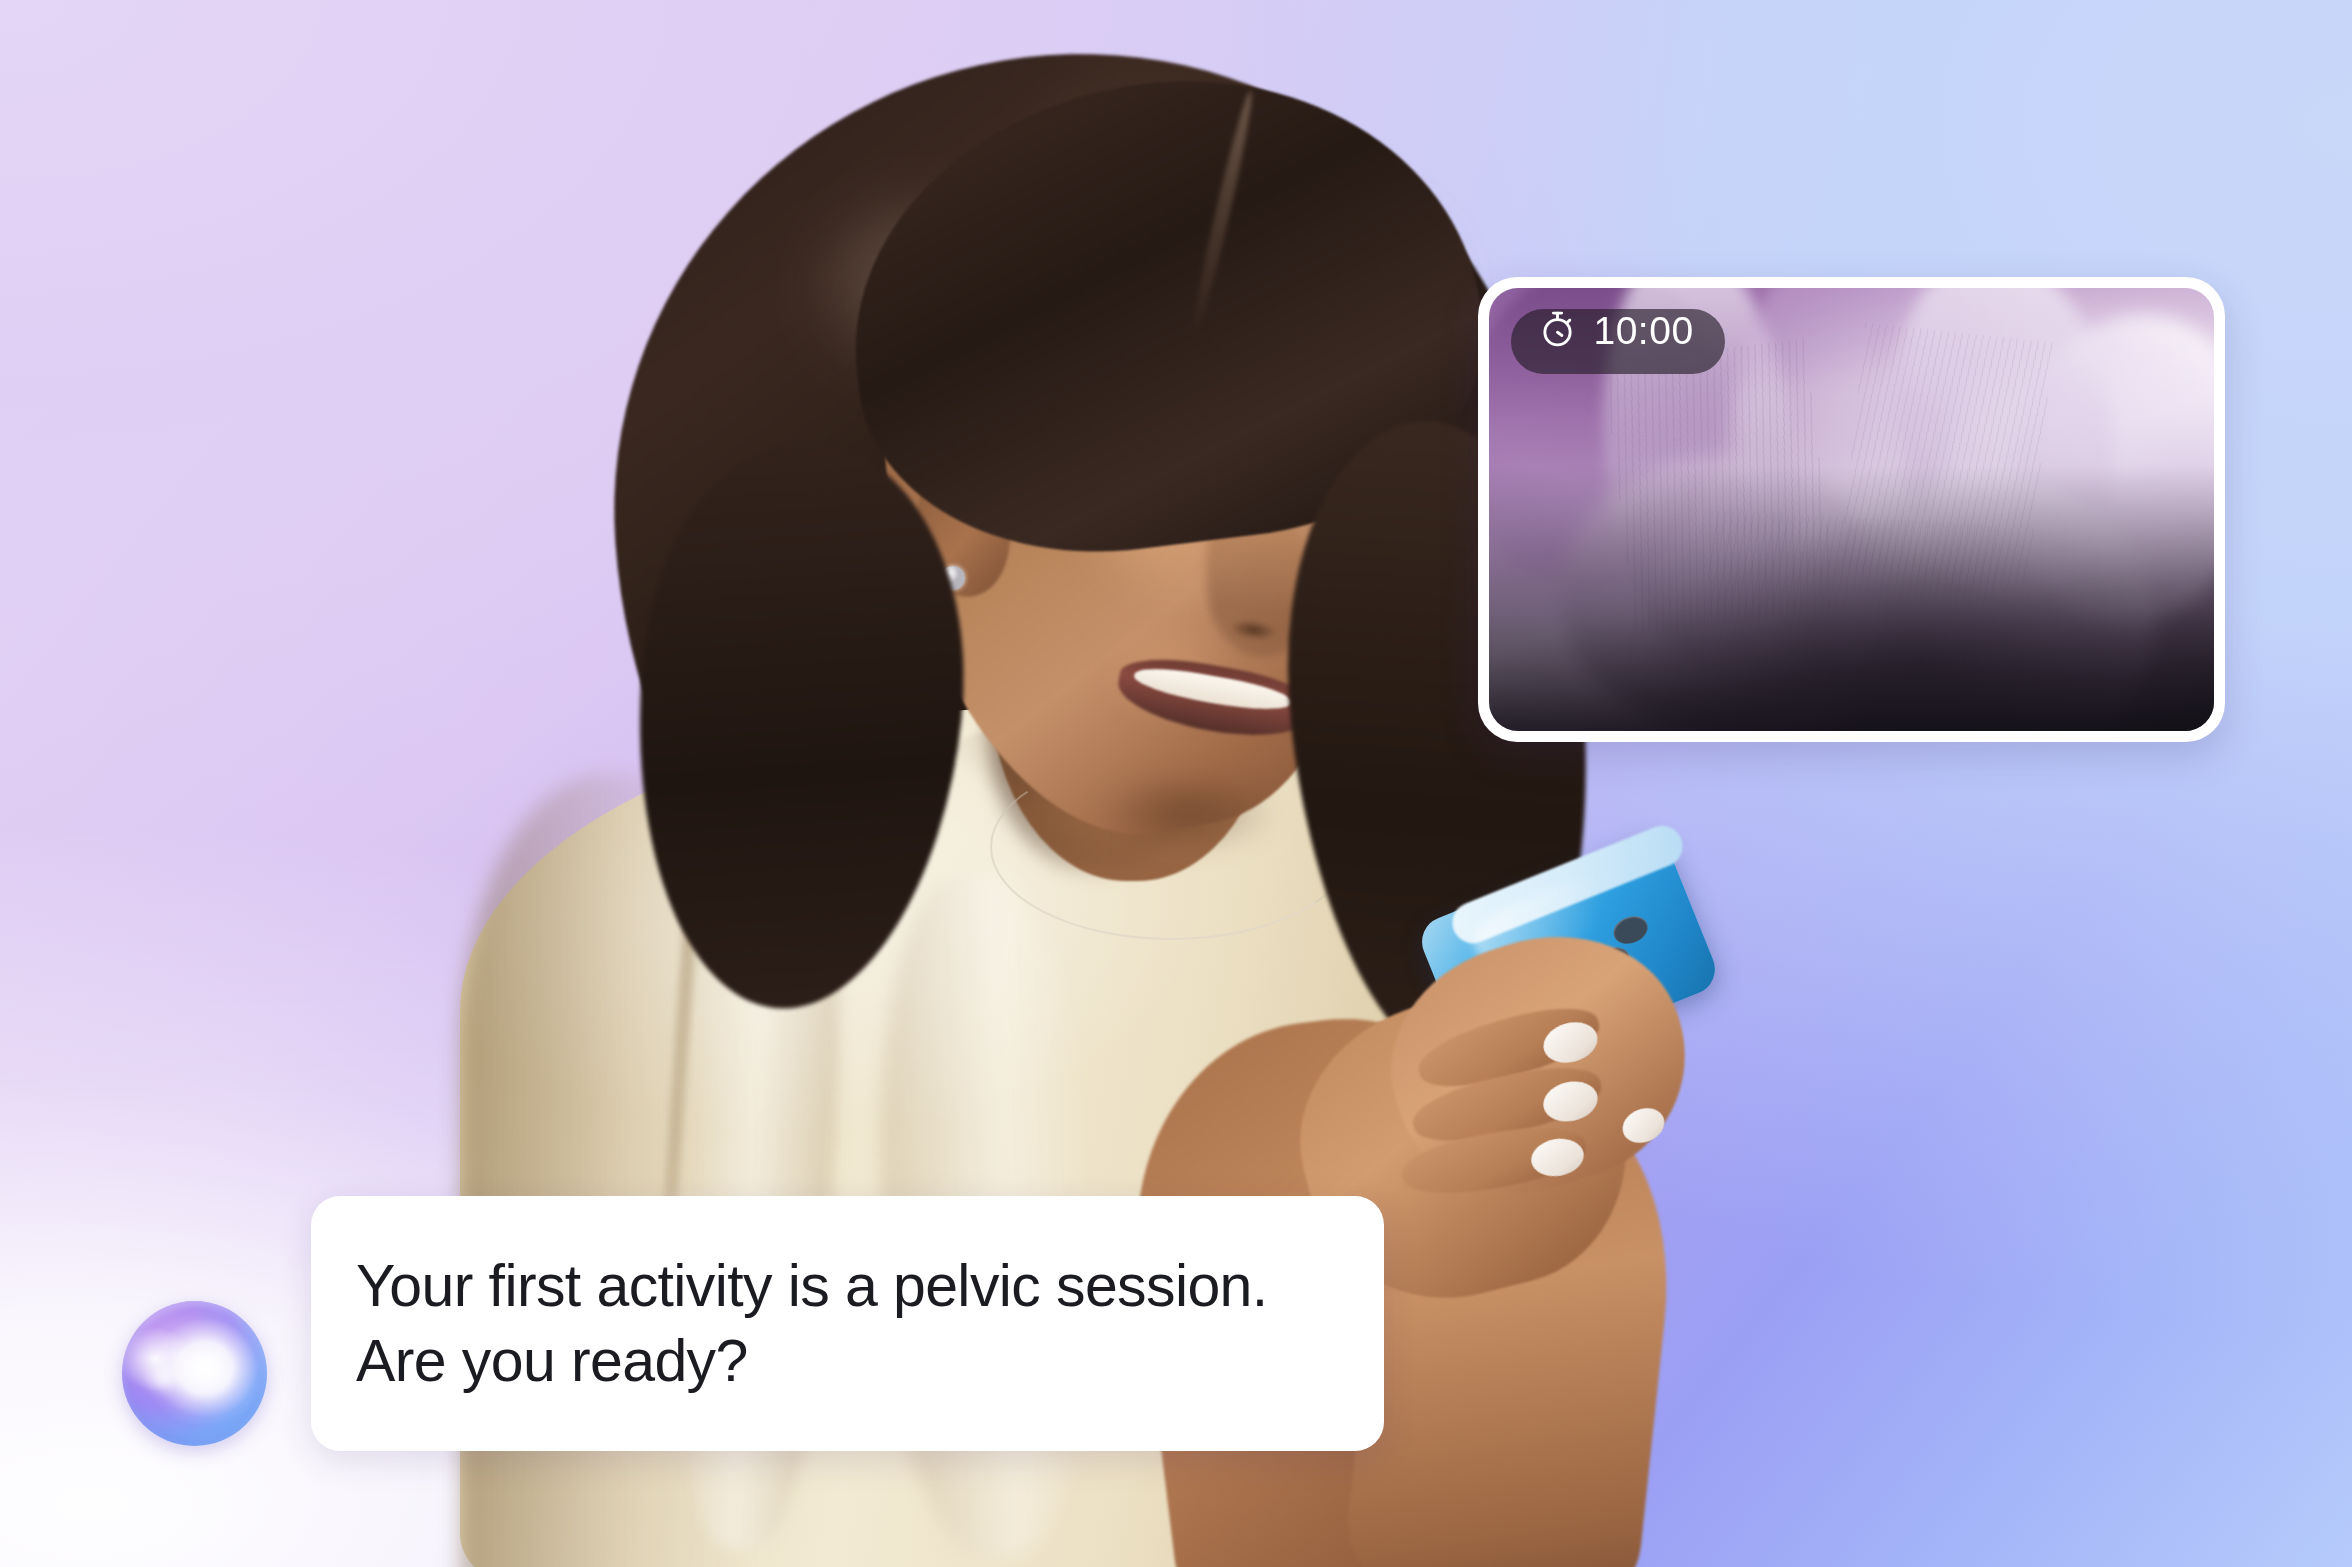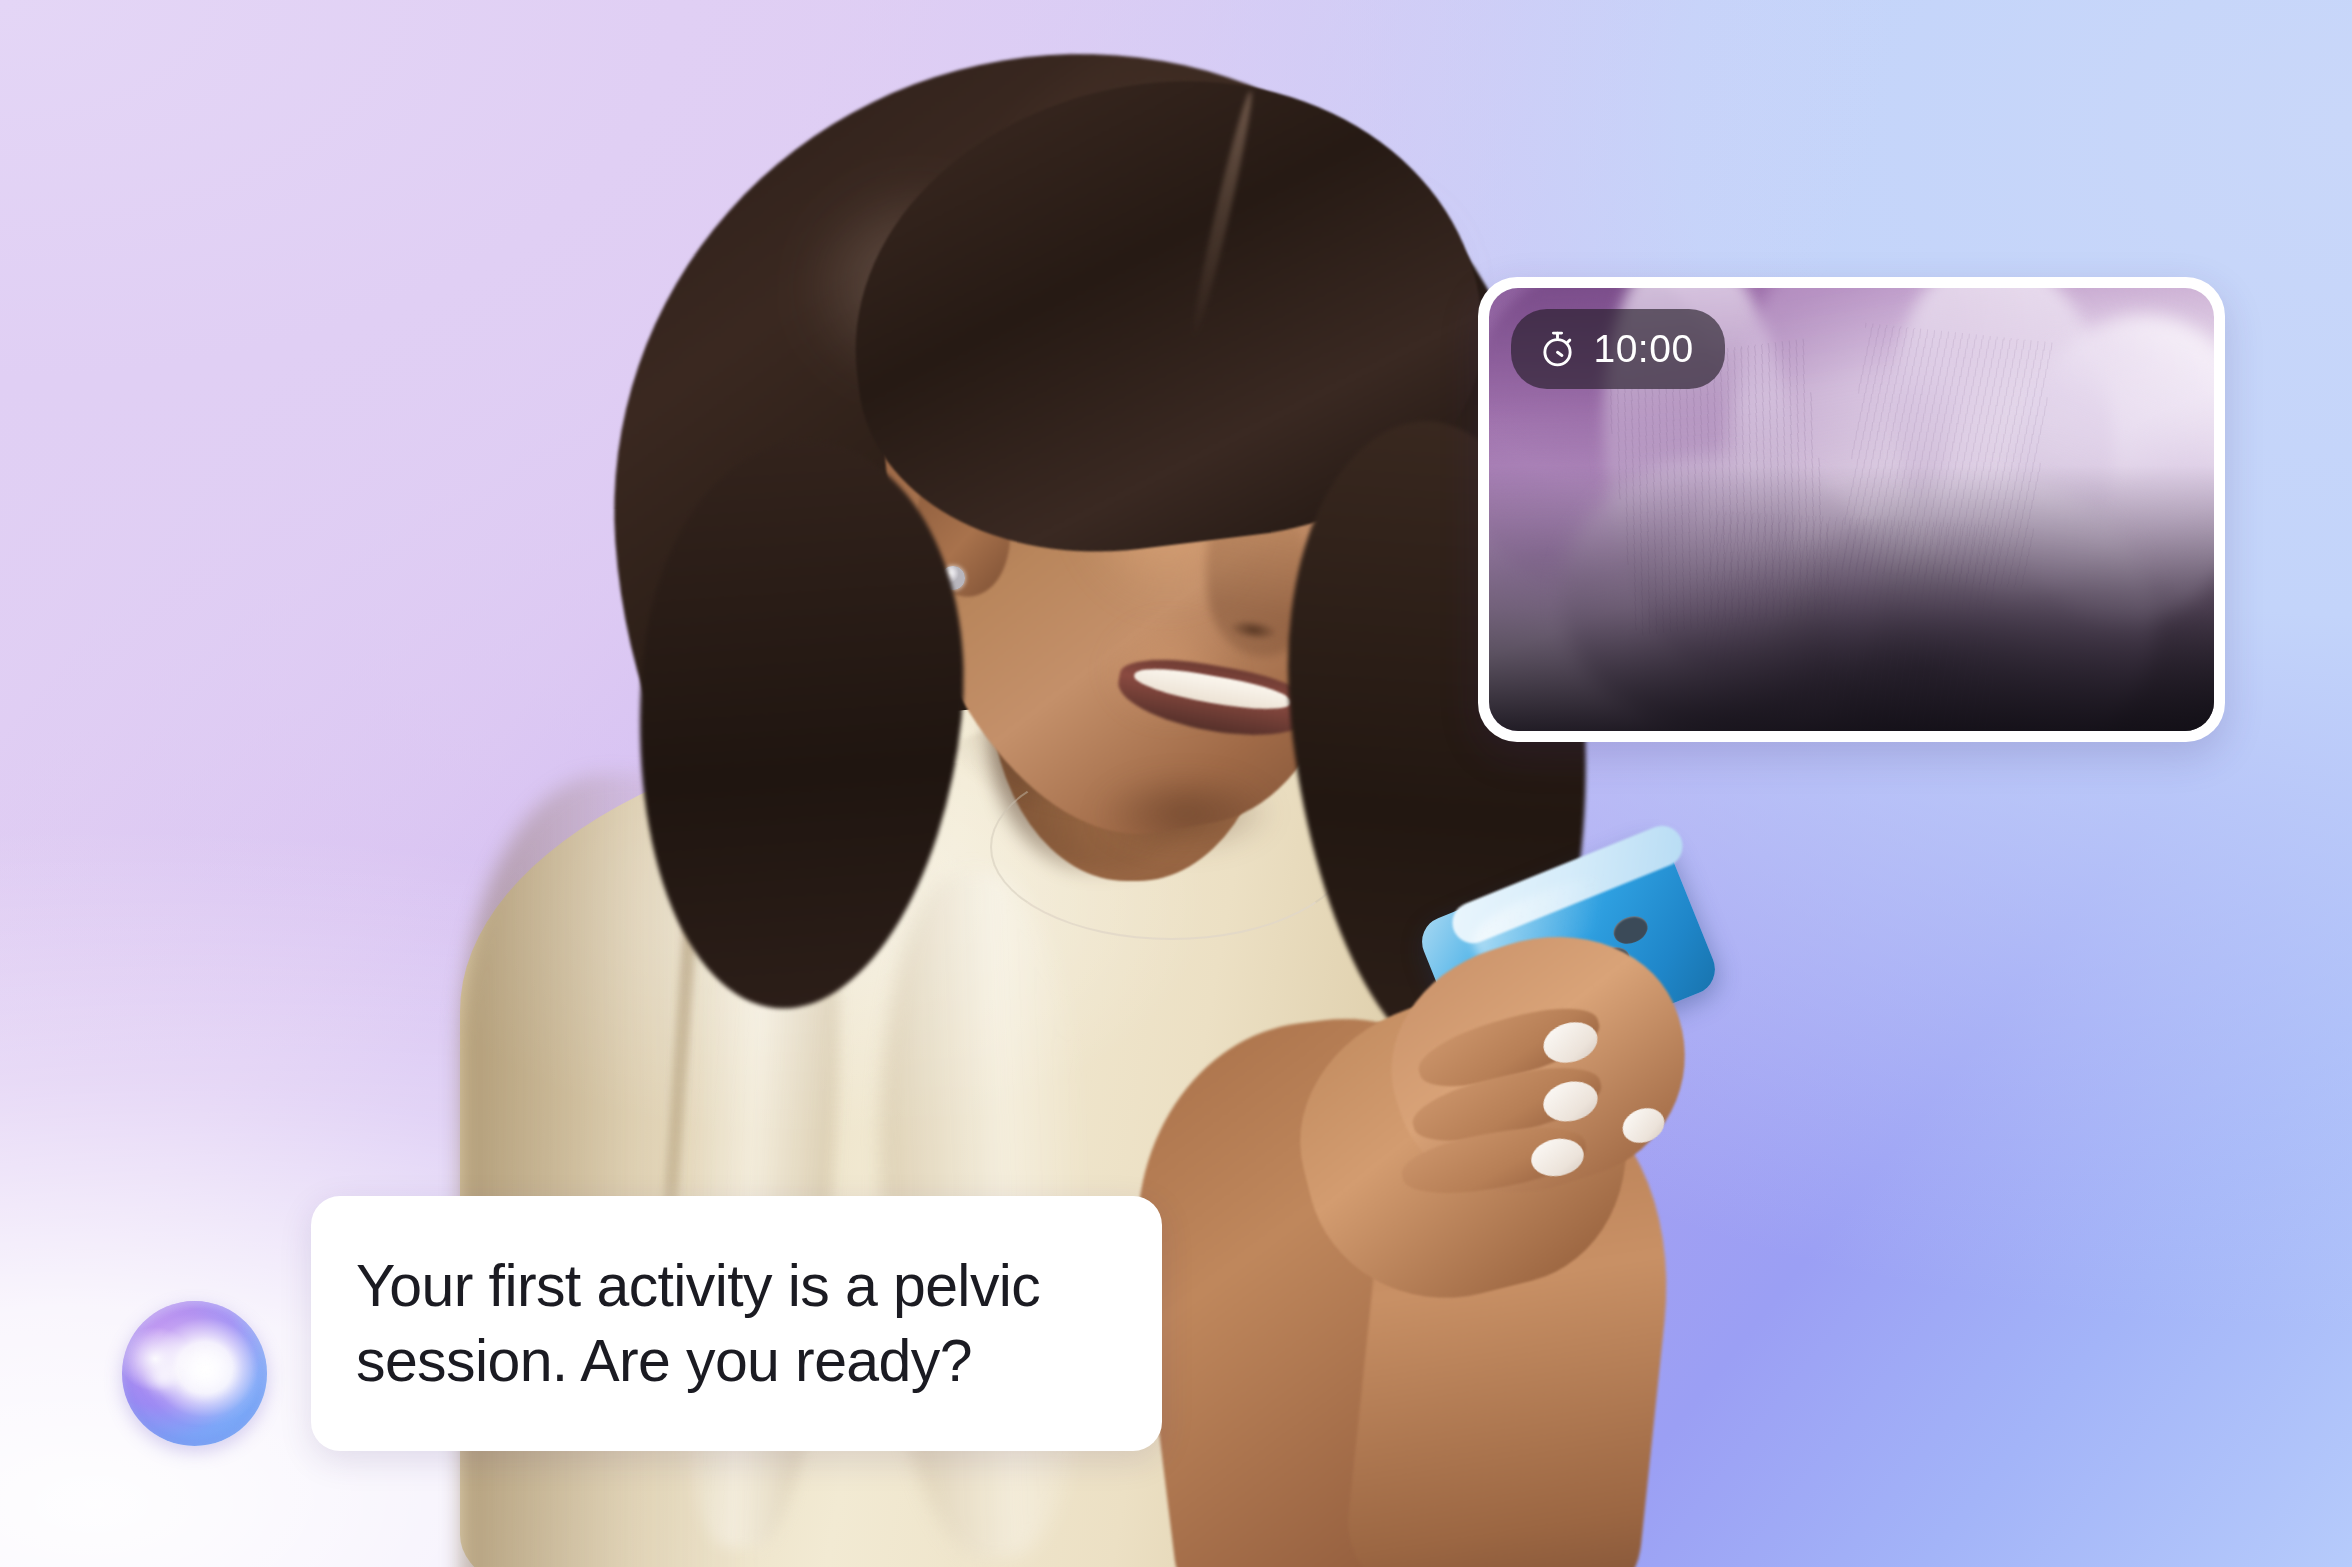--- a/index.html
+++ b/index.html
@@ -353,22 +353,22 @@
   .v2 { left:50%; top:10%; width:26%; height:56%; transform:rotate(6deg); opacity:.6; }
   .v3 { left:30%; top:52%; width:40%; height:46%; transform:rotate(3deg); opacity:.5; }
 
   .card-scrim {
     position:absolute; inset:0;
     background:linear-gradient(180deg, rgba(0,0,0,0) 40%, rgba(20,16,24,0.45) 72%, rgba(16,13,20,0.90) 100%);
   }
 
   .timer-pill {
     position:absolute; left:22.5px; top:21.6px;
-    display:flex; align-items:center; gap:15.7px;
-    height:80px; padding:0 31px 0 25.5px;
+    display:flex; gap:15.7px;
+    height:65px; padding:0 31px 0 25.5px;
     border-radius:36px;
     background:rgba(32,26,36,0.62);
     backdrop-filter:blur(2.9px);
   }
   .timer-pill svg { display:block; }
   .timer-text {
     color:#ffffff; font-size:39px; font-weight:400; letter-spacing:0.5px;
     font-family:"Liberation Sans", sans-serif;
   }
 
@@ -380,21 +380,21 @@
   }
   .card-title {
     color:#ffffff; font-size:35px; font-weight:700; letter-spacing:-0.2px;
   }
   .card-arrow { display:flex; align-items:center; }
 
   
   #chat-bubble {
     position:absolute;
     left:311px; top:1196px;
-    width:851px; height:255px;
+    width:1073px; height:255px;
     background:#ffffff;
     border-radius:29px;
     box-shadow:0 9.8px 33px rgba(60,40,110,0.13);
     display:flex; align-items:center;
     padding:0 45px;
     justify-content:flex-end;
   }
   .bubble-text {
     color:#1b1b22;
     font-size:59px;

